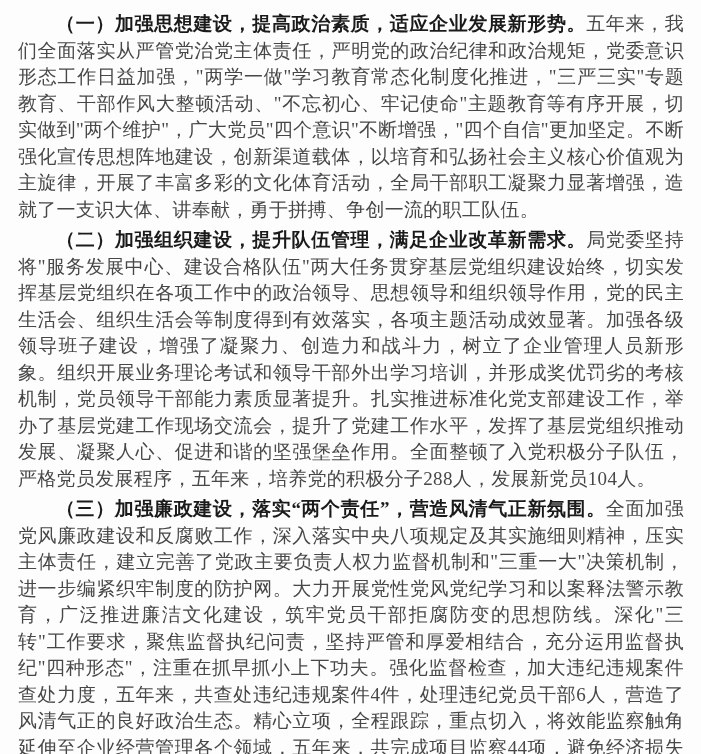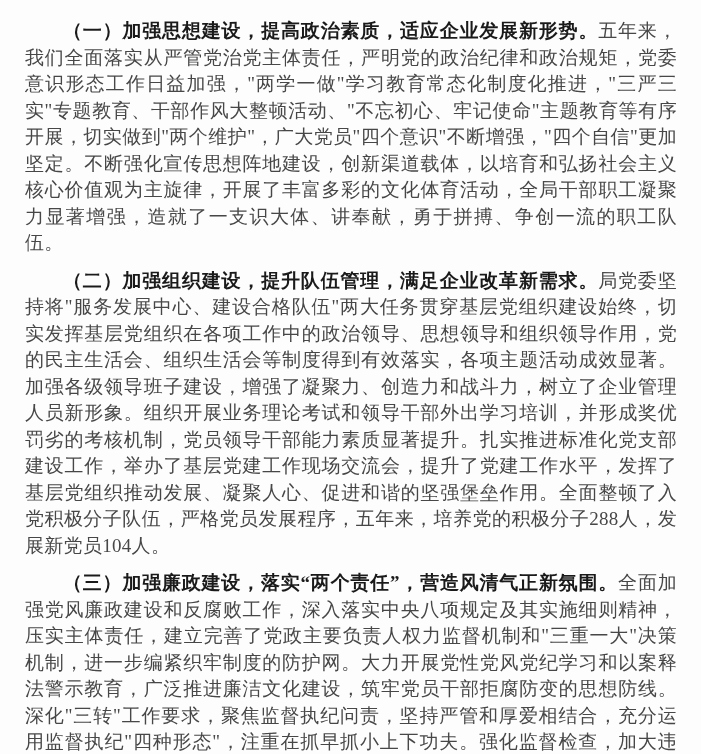--- a/index.html
+++ b/index.html
@@ -18,21 +18,21 @@
     height: 754px;
     padding: 7px 13px 0 14px;
     font-family: "Liberation Serif", "DejaVu Serif", serif;
     font-size: 19px;
     line-height: 26.5px;
     color: #474747;
     text-align: justify;
     text-justify: inter-character;
   }
   .para {
-    margin: 11px;
+    margin: 4px;
     padding: 0;
     text-indent: 2em;
     letter-spacing: 0.3px;
   }
   .head {
     font-weight: bold;
     color: #1a1a1a;
   }
 </style>
 </head>

